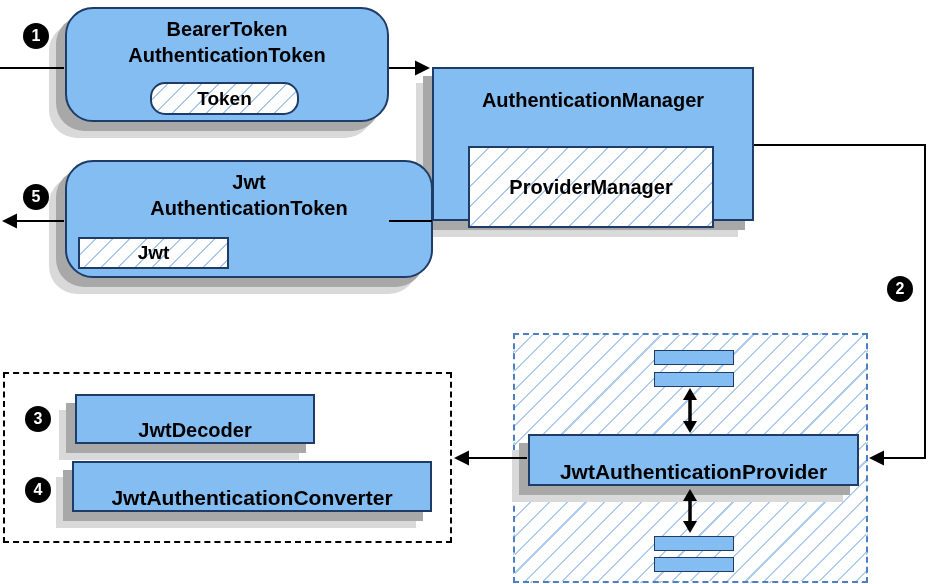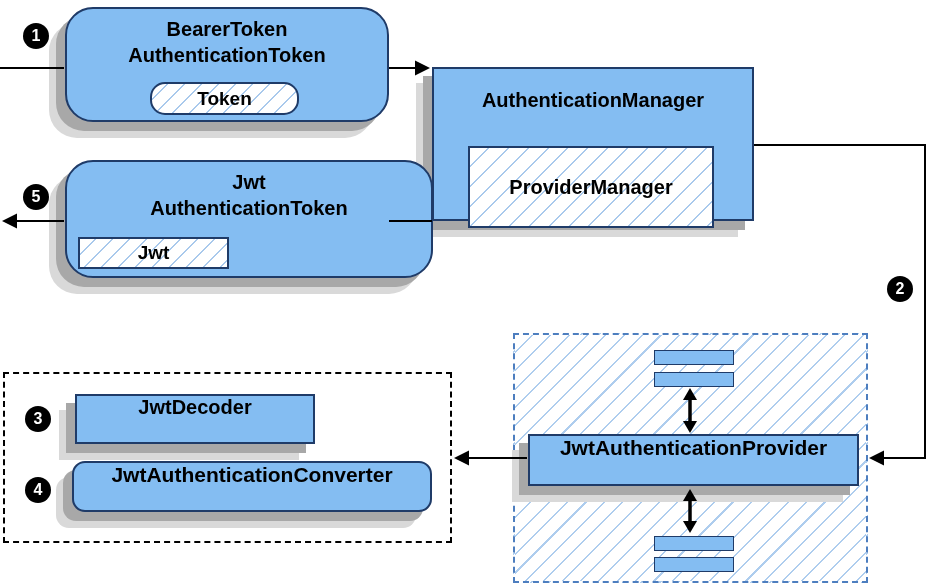--- a/index.html
+++ b/index.html
@@ -69,21 +69,21 @@
     position:absolute;
     left:139px;width:80px;height:15px;
     background:#84bdf2;border:1.5px solid #1f3b68;box-sizing:border-box;
   }
   .flatbox{
     position:absolute;
     background:#84bdf2;border:2px solid #1f3b68;
     box-shadow:-9px 9px 0 0 #a8a8a8,-16px 16px 0 0 #d9d9d9;
     box-sizing:border-box;
     font-weight:bold;color:#000;
-    display:flex;align-items:flex-start;justify-content:center;
+    display:flex;align-items:flex-end;justify-content:center;
   }
   .dlabel{
     position:absolute;left:575px;top:262px;width:230px;
     text-align:center;font-weight:bold;font-size:20px;line-height:1.3;color:#000;
   }
   .badge{
     position:absolute;width:26px;height:26px;border-radius:50%;
     background:#000;color:#fff;font-weight:bold;font-size:16px;
     display:flex;align-items:center;justify-content:center;
     z-index:60;
@@ -104,21 +104,21 @@
     <div class="bar" style="top:222px;"></div>
     <div class="flatbox" style="left:13px;top:99px;width:331px;height:52px;font-size:21px;">
       <span>JwtAuthenticationProvider</span>
     </div>
   </div>
 
   <div class="dashed-black">
     <div class="flatbox" style="left:70px;top:20px;width:240px;height:50px;font-size:20px;">
       <span>JwtDecoder</span>
     </div>
-    <div class="flatbox" style="left:67px;top:87px;width:360px;height:51px;font-size:21px;border-radius:13px;">
+    <div class="flatbox" style="left:67px;top:87px;width:360px;height:51px;font-size:21px;">
       <span>JwtAuthenticationConverter</span>
     </div>
   </div>
 
   <div class="rbox" style="left:65px;top:7px;width:324px;height:115px;">
     <div class="box-title">
       <div>BearerToken</div>
       <div>AuthenticationToken</div>
     </div>
     <div class="chip" style="left:83px;top:73px;width:149px;height:33px;border-radius:15px;">

